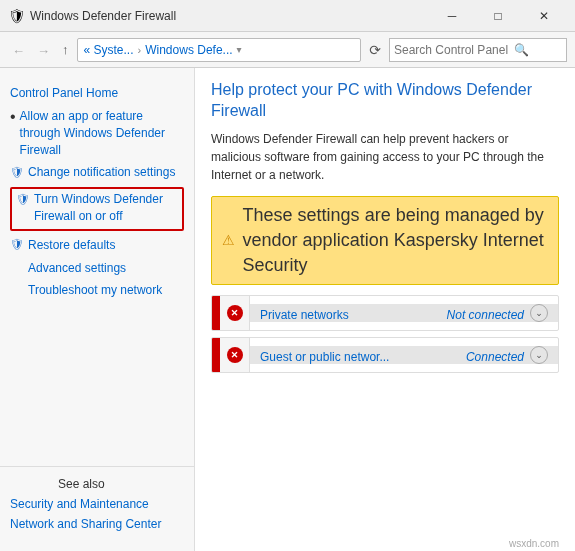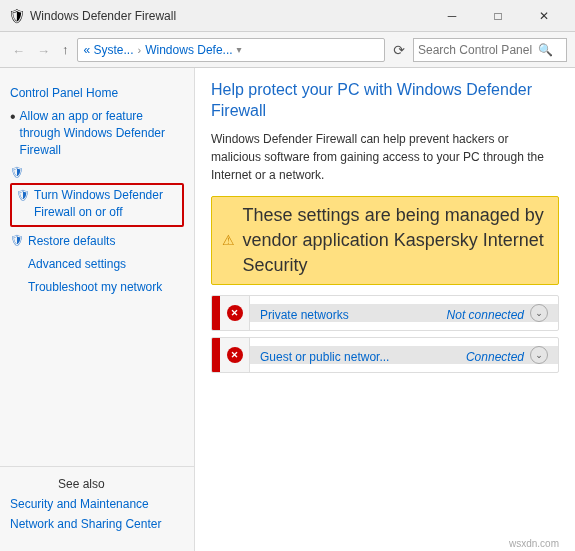--- a/index.html
+++ b/index.html
@@ -59,21 +59,21 @@
     .refresh-btn {
       background: none; border: none; cursor: pointer;
       color: #555; font-size: 13px; padding: 2px 4px;
     }
     .search-box {
       display: flex; align-items: center;
       background: #fff;
       border: 1px solid #bbb;
       border-radius: 0;
       height: 24px;
-      width: 154px;
+      width: 178px;
       padding: 0 4px;
     }
     .search-input {
       border: none; outline: none;
       font-size: 12px; color: #999;
       width: 120px;
       background: transparent;
     }
     .search-icon-span { color: #666; font-size: 12px; }
 
@@ -282,20 +282,21 @@
 
     <div class="sidebar-section">
 
       <div class="sidebar-item-with-icon">
         <span class="sidebar-item-icon bullet-dot">•</span>
         <a class="sidebar-label-text sidebar-link">Allow an app or feature through Windows Defender Firewall</a>
       </div>
 
       <div class="sidebar-item-with-icon">
         <span class="sidebar-item-icon shield-icon shield-blue">🛡</span>
+        <a class="sidebar-label-text sidebar-link">Change notification settings</a>
       </div>
 
       <div class="sidebar-item-with-icon highlighted-box" style="margin-bottom:6px;">
         <span class="sidebar-item-icon shield-icon shield-blue">🛡</span>
         <a class="sidebar-label-text sidebar-link">Turn Windows Defender Firewall on or off</a>
       </div>
 
       <div class="sidebar-item-with-icon">
         <span class="sidebar-item-icon shield-icon shield-blue">🛡</span>
         <a class="sidebar-label-text sidebar-link">Restore defaults</a>

